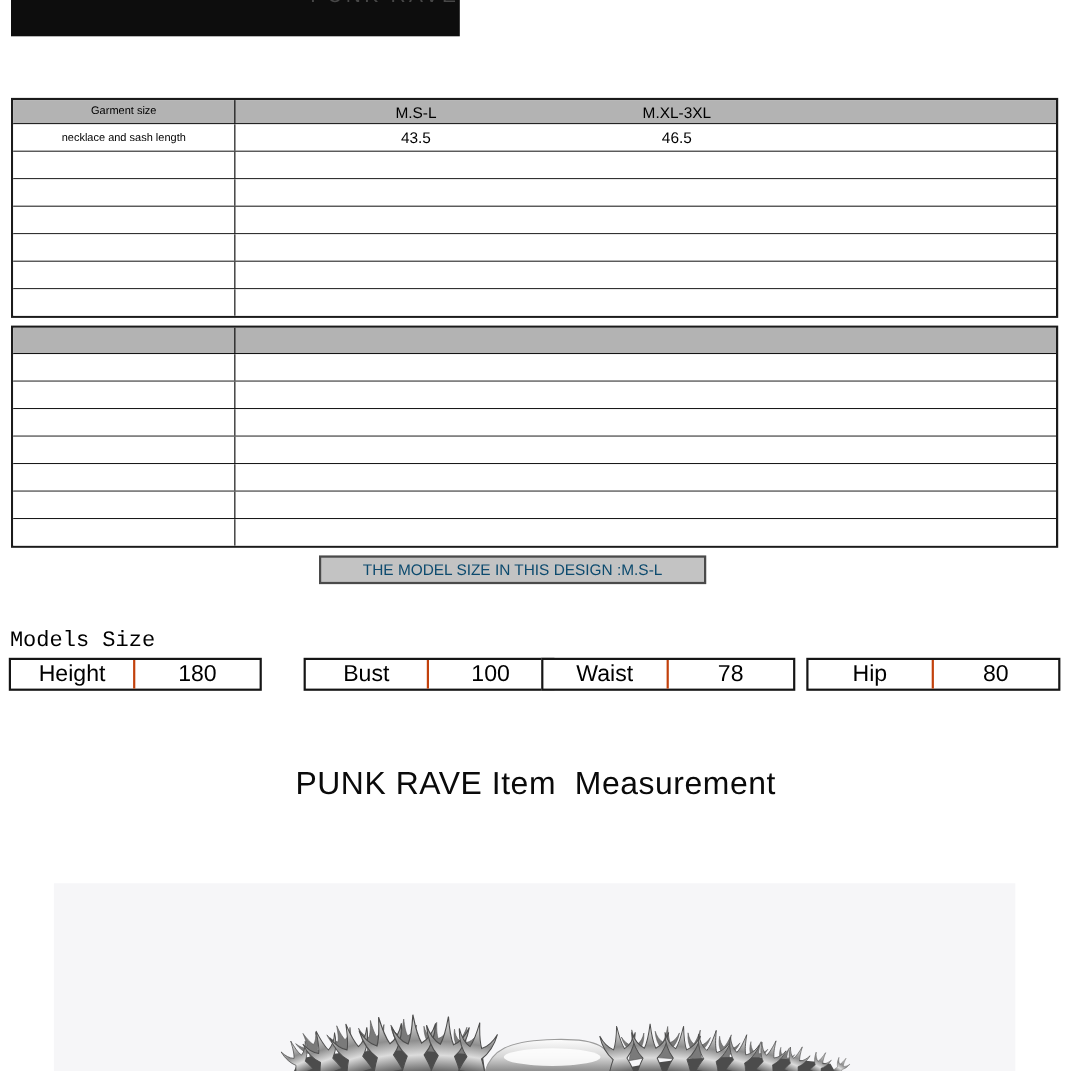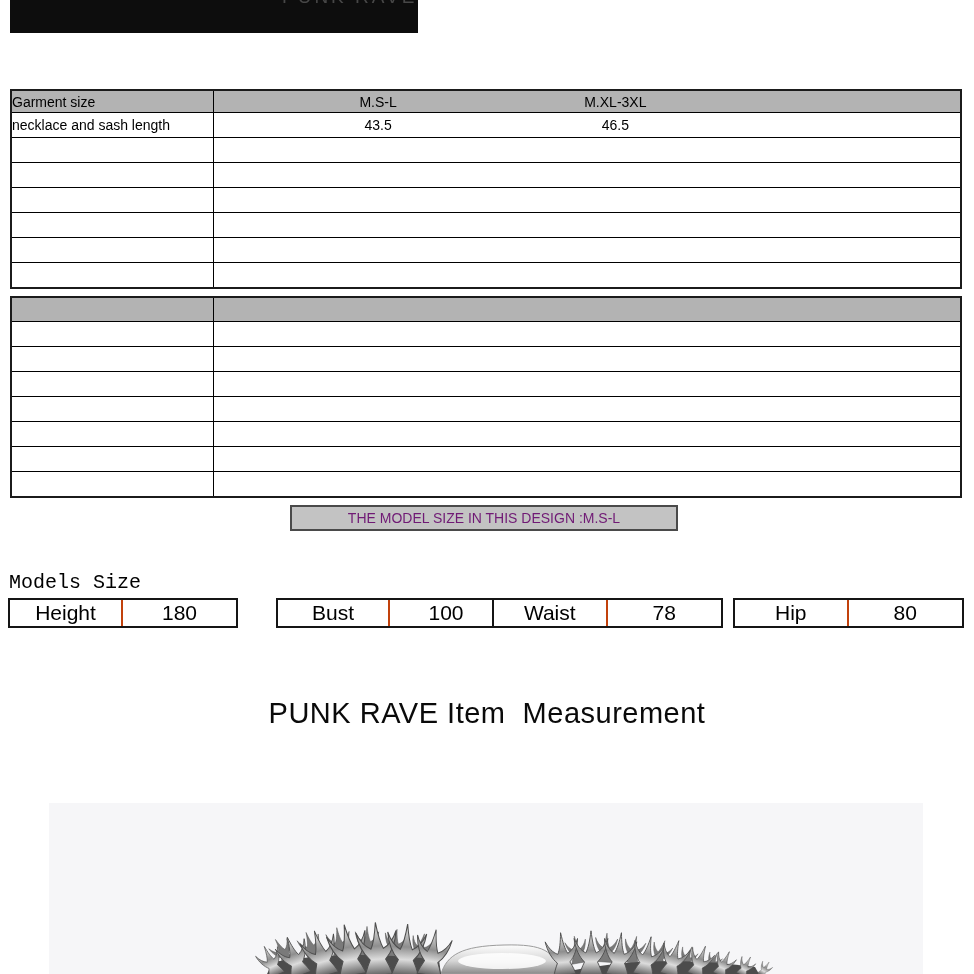--- a/index.html
+++ b/index.html
@@ -23,32 +23,32 @@
   .size-table { position:absolute; left:10px; width:952px; box-sizing:border-box;
     border:2px solid #1b1b1b; background:#fff; }
   .table1 { top:89px; }
   .table2 { top:296px; }
   .trow { position:relative; display:flex; height:24px; border-bottom:1px solid #000; background:#fff; }
   .trow:last-child { border-bottom:none; }
   .trow.gray { background:#b3b3b3; }
   .table1 .trow.gray { height:21px; }
   .table2 .trow.gray { height:23px; }
   .c1 { width:201px; border-right:1px solid #000; display:flex;
-    align-items:center; justify-content:flex-start; font-size:14px; }
+    align-items:center; justify-content:center; font-size:10px; }
   .c2 { flex:1; position:relative; font-size:14px; }
   .posA, .posB { position:absolute; top:50%; transform:translateY(-50%);
     width:20%; text-align:center; }
   .posA { left:12%; }
   .posB { left:43.8%; }
 
   
-  .model-banner { position:absolute; left:290px; top:505px; width:388px; height:26px;
+  .model-banner { position:absolute; left:290px; top:505px; width:352px; height:26px;
     box-sizing:border-box; background:#c3c3c3; border:2px solid #4a4a4a;
     display:flex; align-items:center; justify-content:center;
-    font-size:14px; color:#701a75; }
+    font-size:14px; color:#0c4a6e; }
 
   
   .models-heading { position:absolute; left:9px; top:571px; font-size:20px;font-family:Liberation Mono, monospace; }
   .mbox { position:absolute; top:598px; height:30px; box-sizing:border-box;
     border:2px solid #151515; display:flex; background:#fff; }
   .mb1 { left:8px;   width:230px; }
   .mb2 { left:248px; width:228px;margin-left:28px; }
   .mb3 { left:492px; width:231px; }
   .mb4 { left:733px; width:231px; }
   .mlabel { width:50%; box-sizing:border-box; border-right:2px solid #c2410c;

